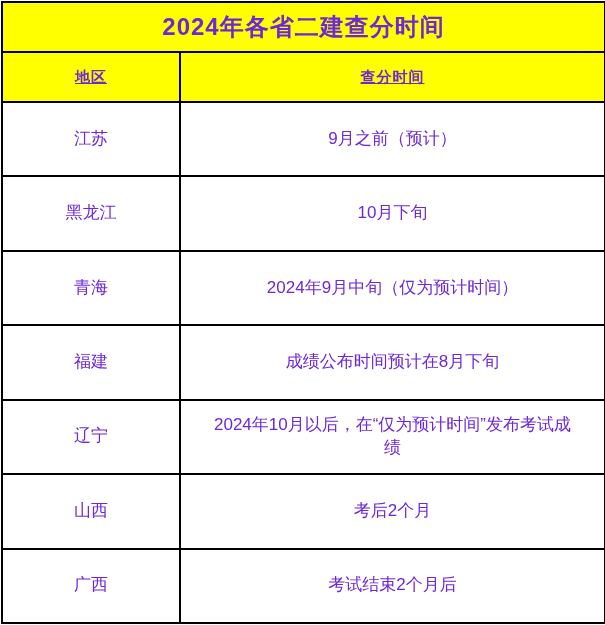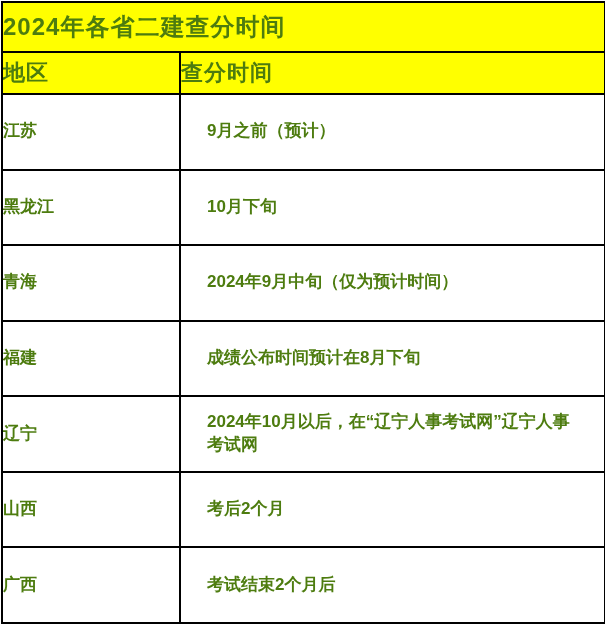--- a/index.html
+++ b/index.html
@@ -17,47 +17,48 @@
   table.score-table {
     width: 603px;
     height: 623px;
     border-collapse: collapse;
     table-layout: fixed;
     margin: 1px;
   }
   table.score-table th,
   table.score-table td {
     border: 2px solid #000000;
-    text-align: left;
+    text-align: center;
     vertical-align: middle;
-    color: #4d7c0f;
+    color: #6d28d9;
     overflow: hidden;
     margin-top: 22px;
   }
   .title-row th {
     height: 50px;
     background: #FFFF00;
     font-size: 24px;
     font-weight: bold;
     letter-spacing: 1px;
   }
   .col-header-row th {
-    height: 42px;
+    height: 50px;
     background: #FFFF00;
-    font-size: 22px;
+    font-size: 15px;
     font-weight: bold;
     letter-spacing: 1px;
+    text-decoration: underline;
   }
   col.region-col { width: 178px; }
   col.time-col   { width: 425px; }
   tbody td {
     height: 52px;
     background: #FFFFFF;
     font-size: 17px;
-    font-weight: bold;
+    font-weight: normal;
     line-height: 1.35;
   }
   tbody td.time-cell {
     padding: 2px 26px;
   }
 </style>
 </head>
 <body>
 
 <div class="canvas">
@@ -87,21 +88,21 @@
         <tr>
           <td class="region-cell">青海</td>
           <td class="time-cell">2024年9月中旬（仅为预计时间）</td>
         </tr>
         <tr>
           <td class="region-cell">福建</td>
           <td class="time-cell">成绩公布时间预计在8月下旬</td>
         </tr>
         <tr>
           <td class="region-cell">辽宁</td>
-          <td class="time-cell">2024年10月以后，在“辽宁人事考试网”辽宁人事考试网</td>
+          <td class="time-cell">2024年10月以后，在“仅为预计时间”发布考试成绩</td>
         </tr>
         <tr>
           <td class="region-cell">山西</td>
           <td class="time-cell">考后2个月</td>
         </tr>
         <tr>
           <td class="region-cell">广西</td>
           <td class="time-cell">考试结束2个月后</td>
         </tr>
       </tbody>

